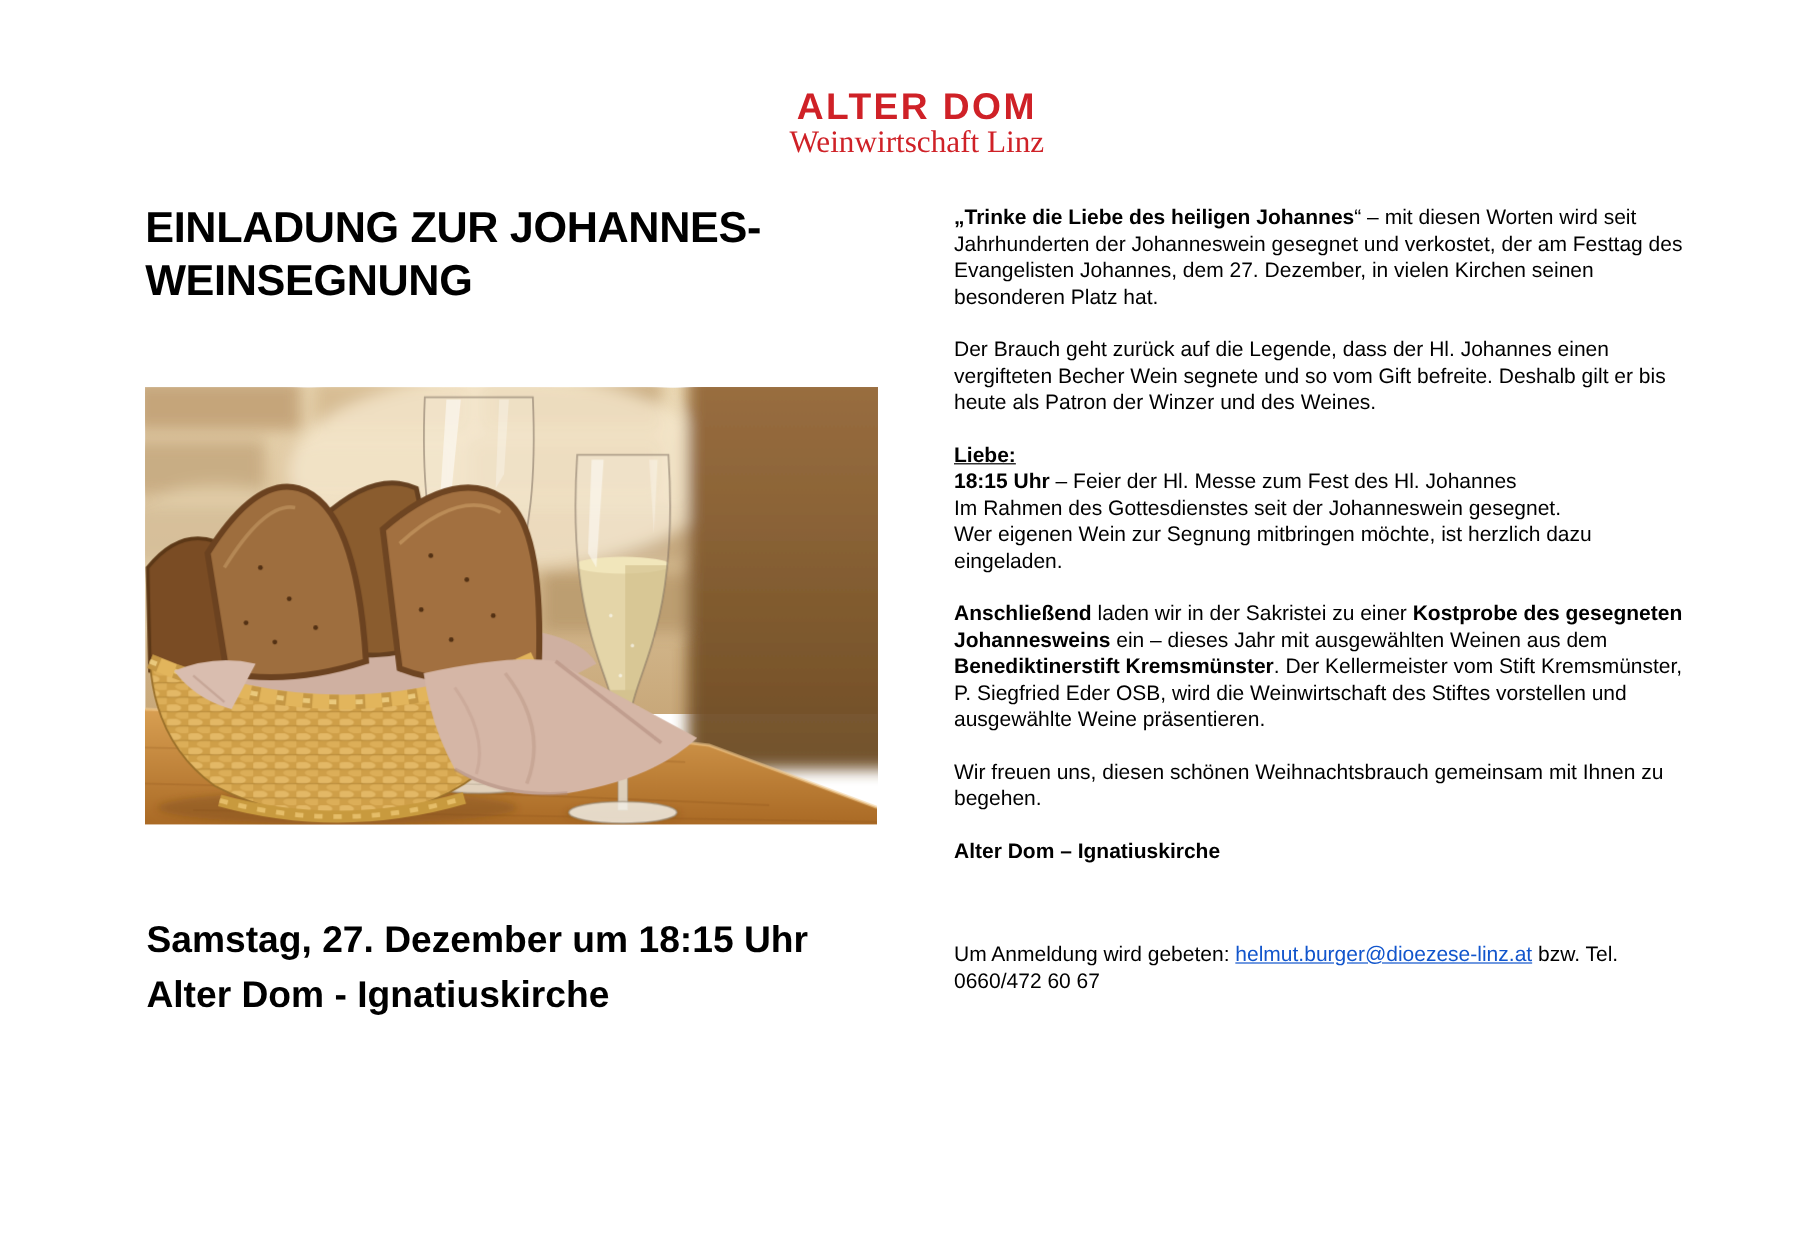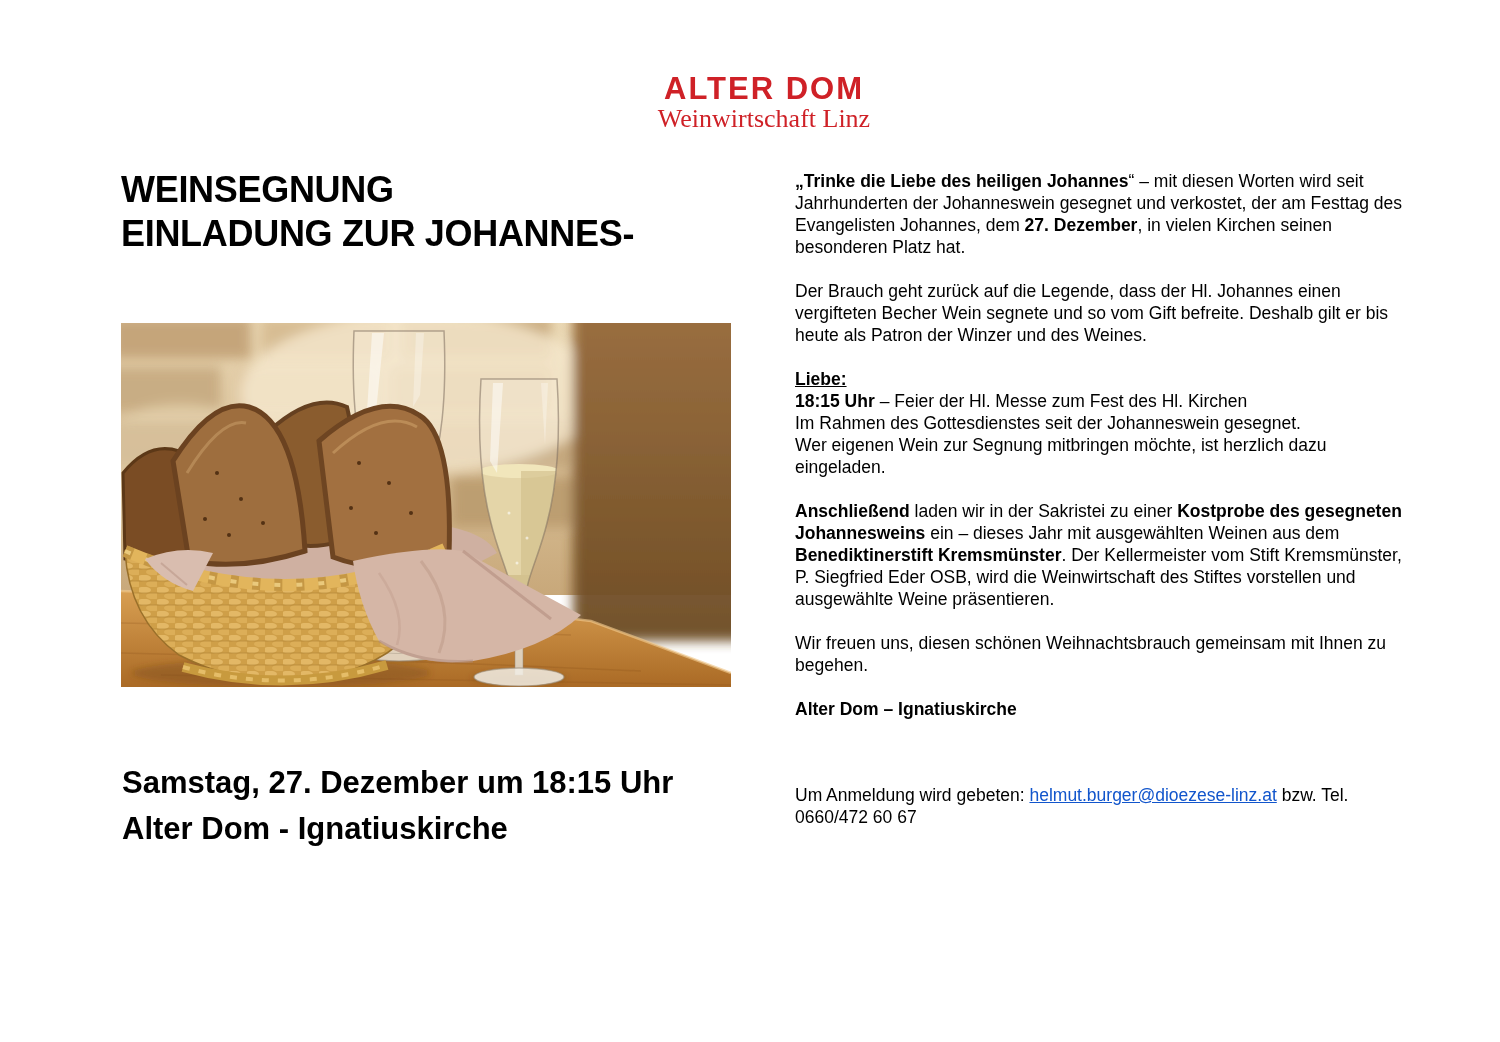--- a/index.html
+++ b/index.html
@@ -48,22 +48,22 @@
 <body>
 
 <div class="page">
 
   <div class="logo">
     <div class="logo-title">ALTER DOM</div>
     <div class="logo-sub">Weinwirtschaft Linz</div>
   </div>
 
   <div class="headline">
+    <div>EINLADUNG ZUR JOHANNES-</div>
     <div>WEINSEGNUNG</div>
-    <div>EINLADUNG ZUR JOHANNES-</div>
   </div>
 
   <div class="photo-wrap">
     <svg viewBox="0 0 610 364" xmlns="http://www.w3.org/2000/svg">
       <defs>
         <linearGradient id="bgGrad" x1="0" y1="0" x2="0" y2="1">
           <stop offset="0" stop-color="#ecdab6"></stop>
             <stop offset="1" stop-color="#c8a87a"></stop>
         </linearGradient>
         <linearGradient id="darkWall" x1="0" y1="0" x2="0" y2="1">
@@ -197,24 +197,24 @@
       </g>
     </svg>
   </div>
 
   <div class="event">
     <div>Samstag, 27. Dezember um 18:15 Uhr</div>
     <div>Alter Dom - Ignatiuskirche</div>
   </div>
 
   <div class="details">
-    <p><span style="font-weight: 700;">„Trinke die Liebe des heiligen Johannes</span><span>“ – mit diesen Worten wird seit Jahrhunderten der Johanneswein gesegnet und verkostet, der am Festtag des Evangelisten Johannes, dem </span><span style="font-weight: 700; margin-top: 16px;">27. Dezember</span><span>, in vielen Kirchen seinen besonderen Platz hat.</span></p>
+    <p><span style="font-weight: 700;">„Trinke die Liebe des heiligen Johannes</span><span>“ – mit diesen Worten wird seit Jahrhunderten der Johanneswein gesegnet und verkostet, der am Festtag des Evangelisten Johannes, dem </span><span style="font-weight: 400; margin-top: 16px;">27. Dezember</span><span>, in vielen Kirchen seinen besonderen Platz hat.</span></p>
     <p><span>Der Brauch geht zurück auf die Legende, dass der Hl. Johannes einen vergifteten Becher Wein segnete und so vom Gift befreite. Deshalb gilt er bis heute als Patron der Winzer und des Weines.</span></p>
     <p class="tight"><span style="font-weight: 700; text-decoration: underline;">Liebe:</span></p>
-    <p class="tight"><span style="font-weight: 700;">18:15 Uhr</span><span> – Feier der Hl. Messe zum Fest des Hl. Kirchen</span></p>
+    <p class="tight"><span style="font-weight: 700;">18:15 Uhr</span><span> – Feier der Hl. Messe zum Fest des Hl. Johannes</span></p>
     <p class="tight"><span>Im Rahmen des Gottesdienstes seit der Johanneswein gesegnet.</span></p>
     <p class="tight"><span>Wer eigenen Wein zur Segnung mitbringen möchte, ist herzlich dazu eingeladen.</span></p>
     <p class="after-schedule"><span style="font-weight: 700;">Anschließend</span><span> laden wir in der Sakristei zu einer </span><span style="font-weight: 700;">Kostprobe des gesegneten Johannesweins</span><span> ein – dieses Jahr mit ausgewählten Weinen aus dem </span><span style="font-weight: 700;">Benediktinerstift Kremsmünster</span><span>. Der Kellermeister vom Stift Kremsmünster, P. Siegfried Eder OSB, wird die Weinwirtschaft des Stiftes vorstellen und ausgewählte Weine präsentieren.</span></p>
     <p><span>Wir freuen uns, diesen schönen Weihnachtsbrauch gemeinsam mit Ihnen zu begehen.</span></p>
     <p class="signature"><span style="font-weight: 700;">Alter Dom – Ignatiuskirche</span></p>
     <p><span>Um Anmeldung wird gebeten: </span><a href="#">helmut.burger@dioezese-linz.at</a><span> bzw. Tel. 0660/472 60 67</span></p>
   </div>
 
 </div>
 

